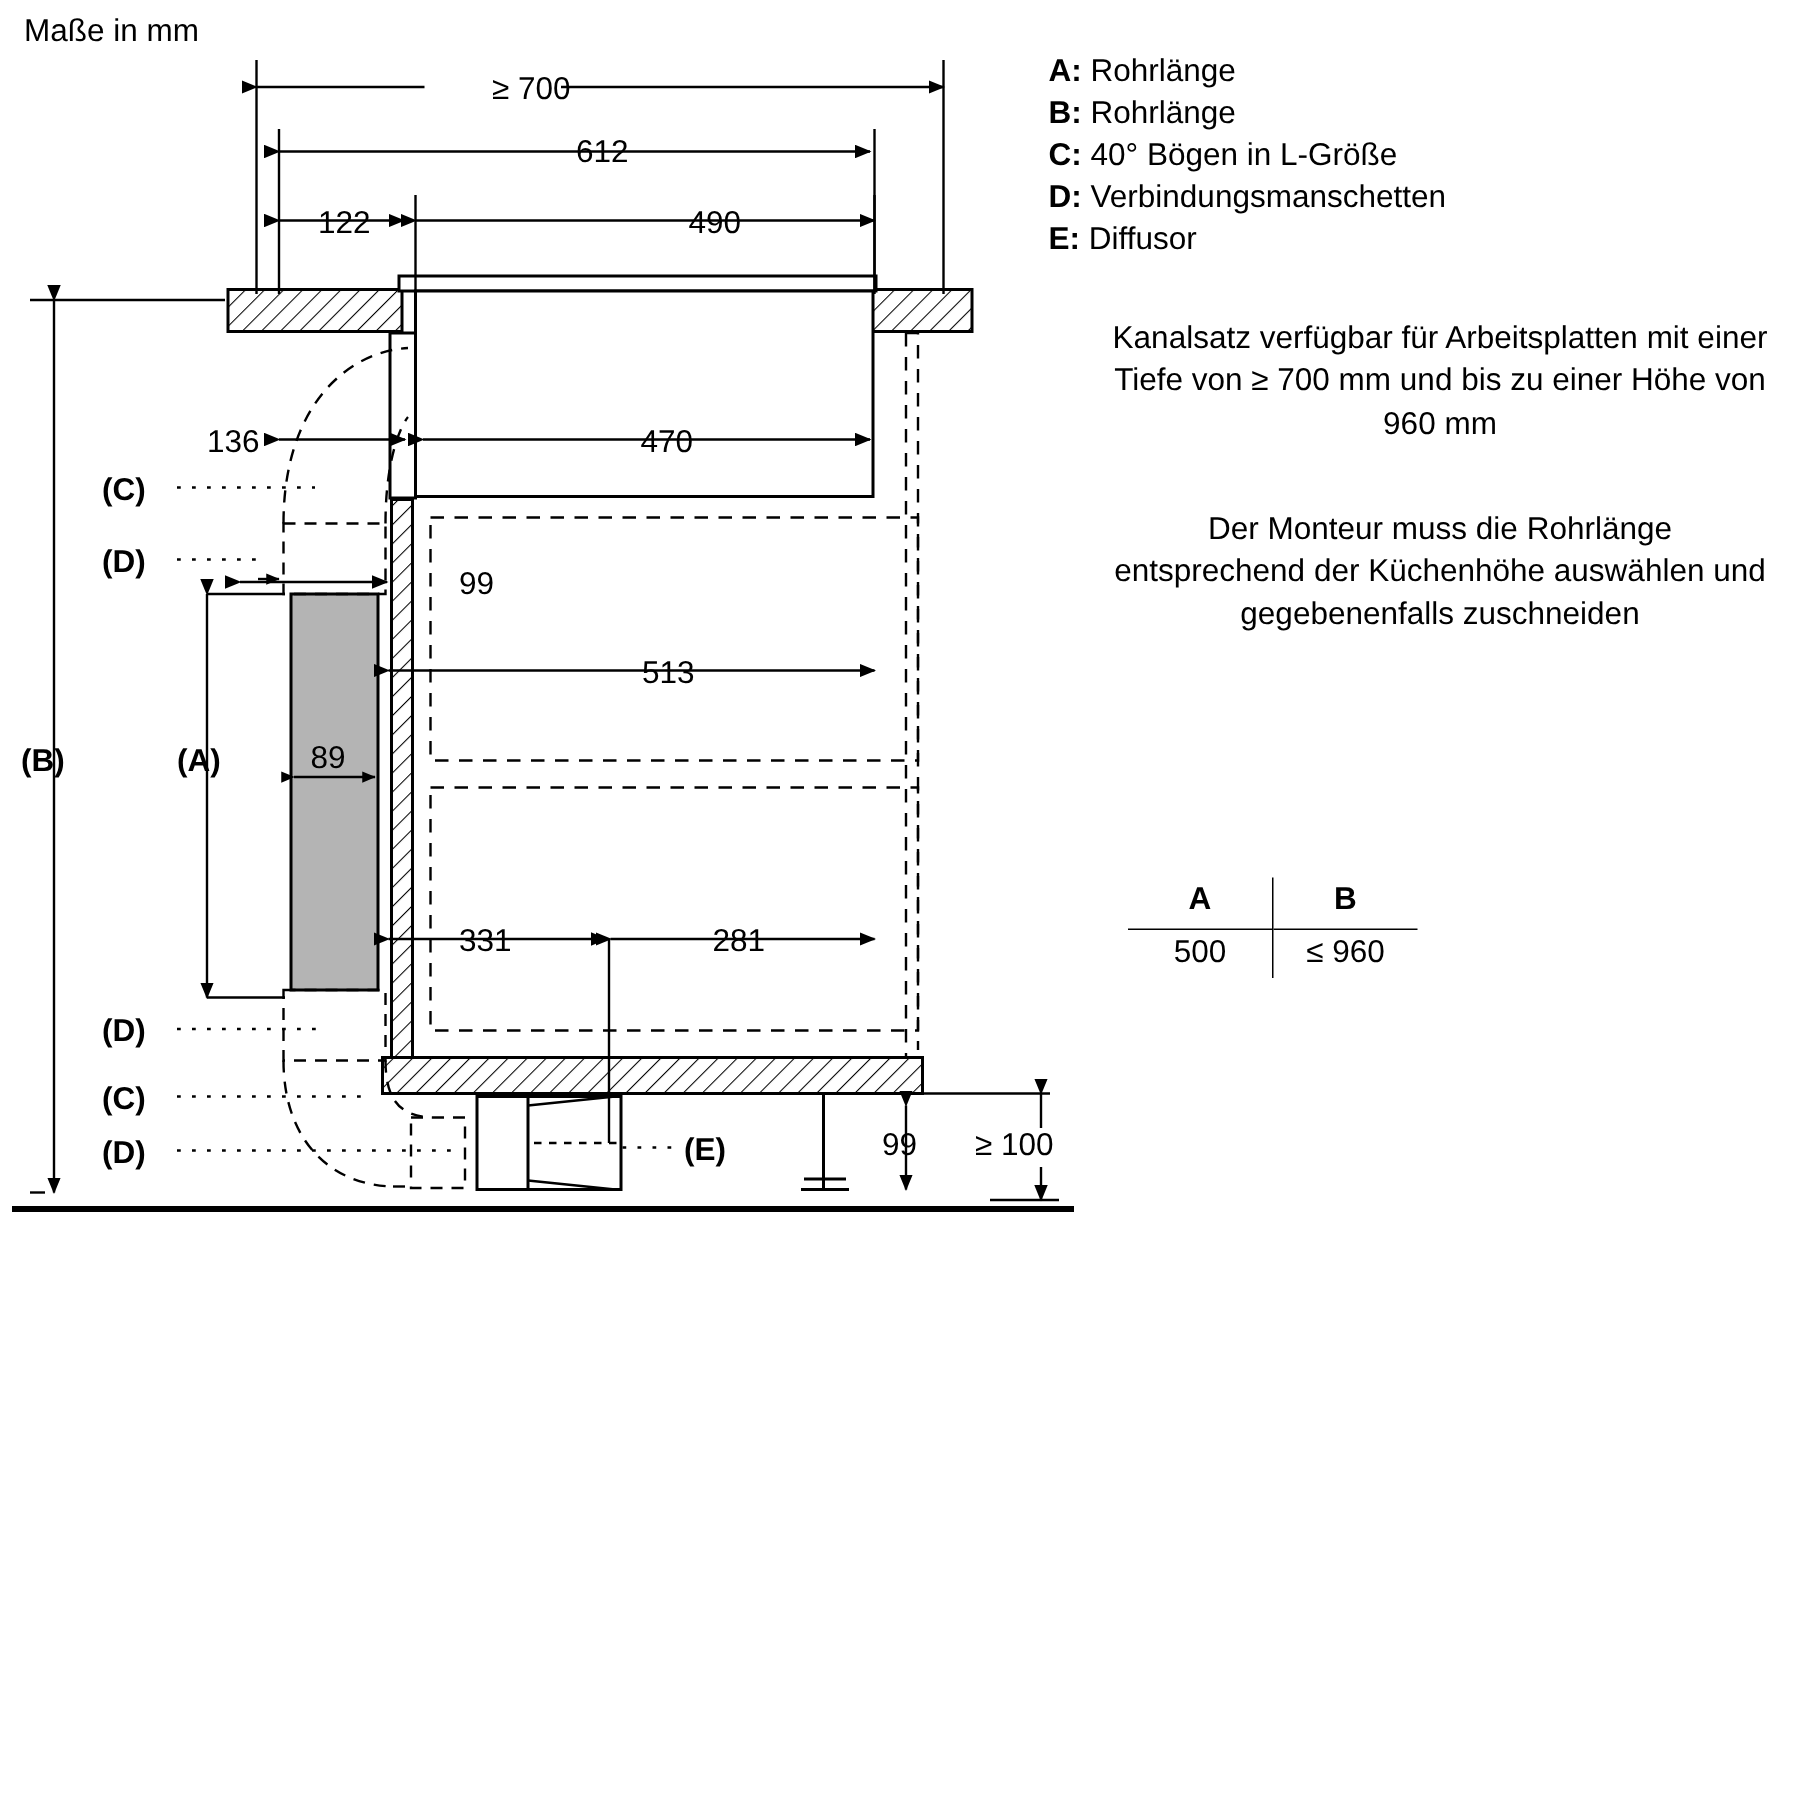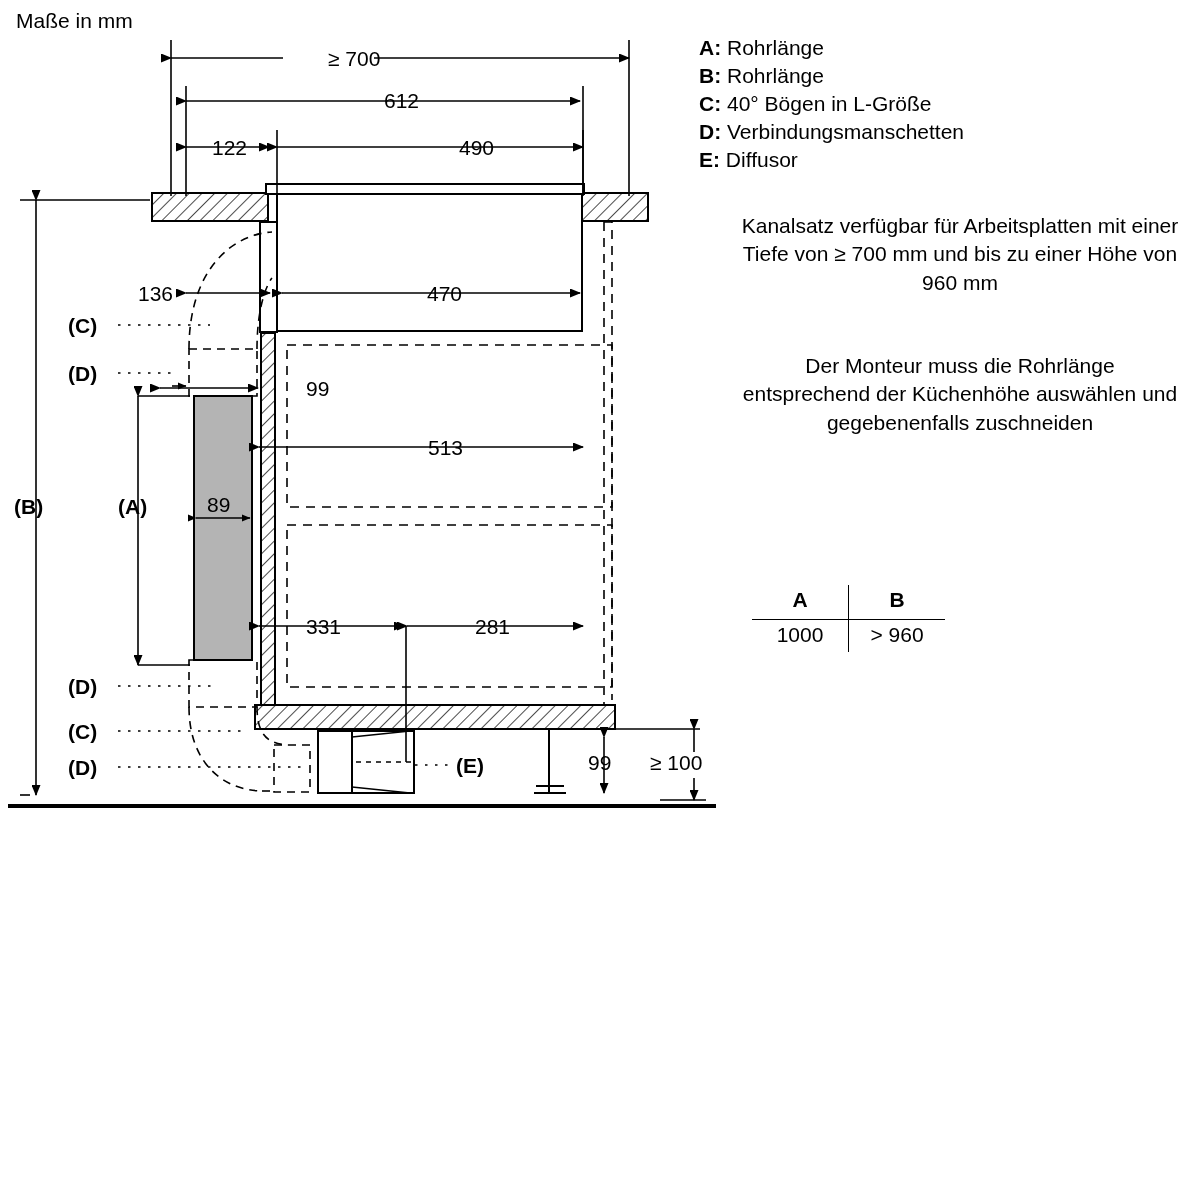--- a/index.html
+++ b/index.html
@@ -45,21 +45,21 @@
   .legend div { white-space: nowrap; }
   .legend b { font-weight: bold; }
   .para {
     position: absolute;
     font-size: 21px;
     line-height: 1.35;
     width: 440px;
     text-align: center;
   }
   .para1 { left: 740px; top: 212px; }
-  .para2 { left: 740px; top: 352px; }
+  .para2 { left: 740px; top: 339px; }
   .tbl {
     position: absolute;
     left: 752px;
     top: 585px;
     font-size: 21px;
   }
   .tbl table {
     border-collapse: collapse;
   }
   .tbl th, .tbl td {
@@ -92,22 +92,22 @@
   <div class="para para2">Der Monteur muss die Rohrlänge entsprechend der Küchenhöhe auswählen und gegebenenfalls zuschneiden</div>
 
   <div class="tbl">
     <table>
       <tbody>
           <tr class="headrow">
         <th class="c1">A</th>
         <th class="c2">B</th>
       </tr>
       <tr class="rowline">
-        <td class="c1">1000</td>
-        <td class="c2">&gt; 960</td>
+        <td class="c1">500</td>
+        <td class="c2">≤ 960</td>
       </tr>
     </tbody>
       </table>
   </div>
 
   <svg id="drawing" viewBox="0 0 1200 1200">
     <defs>
       <marker id="ar" markerWidth="11" markerHeight="9" refX="10" refY="4.5" orient="auto" markerUnits="userSpaceOnUse">
         <path d="M0,0 L11,4.5 L0,9 z" fill="#000"></path>
       </marker>

